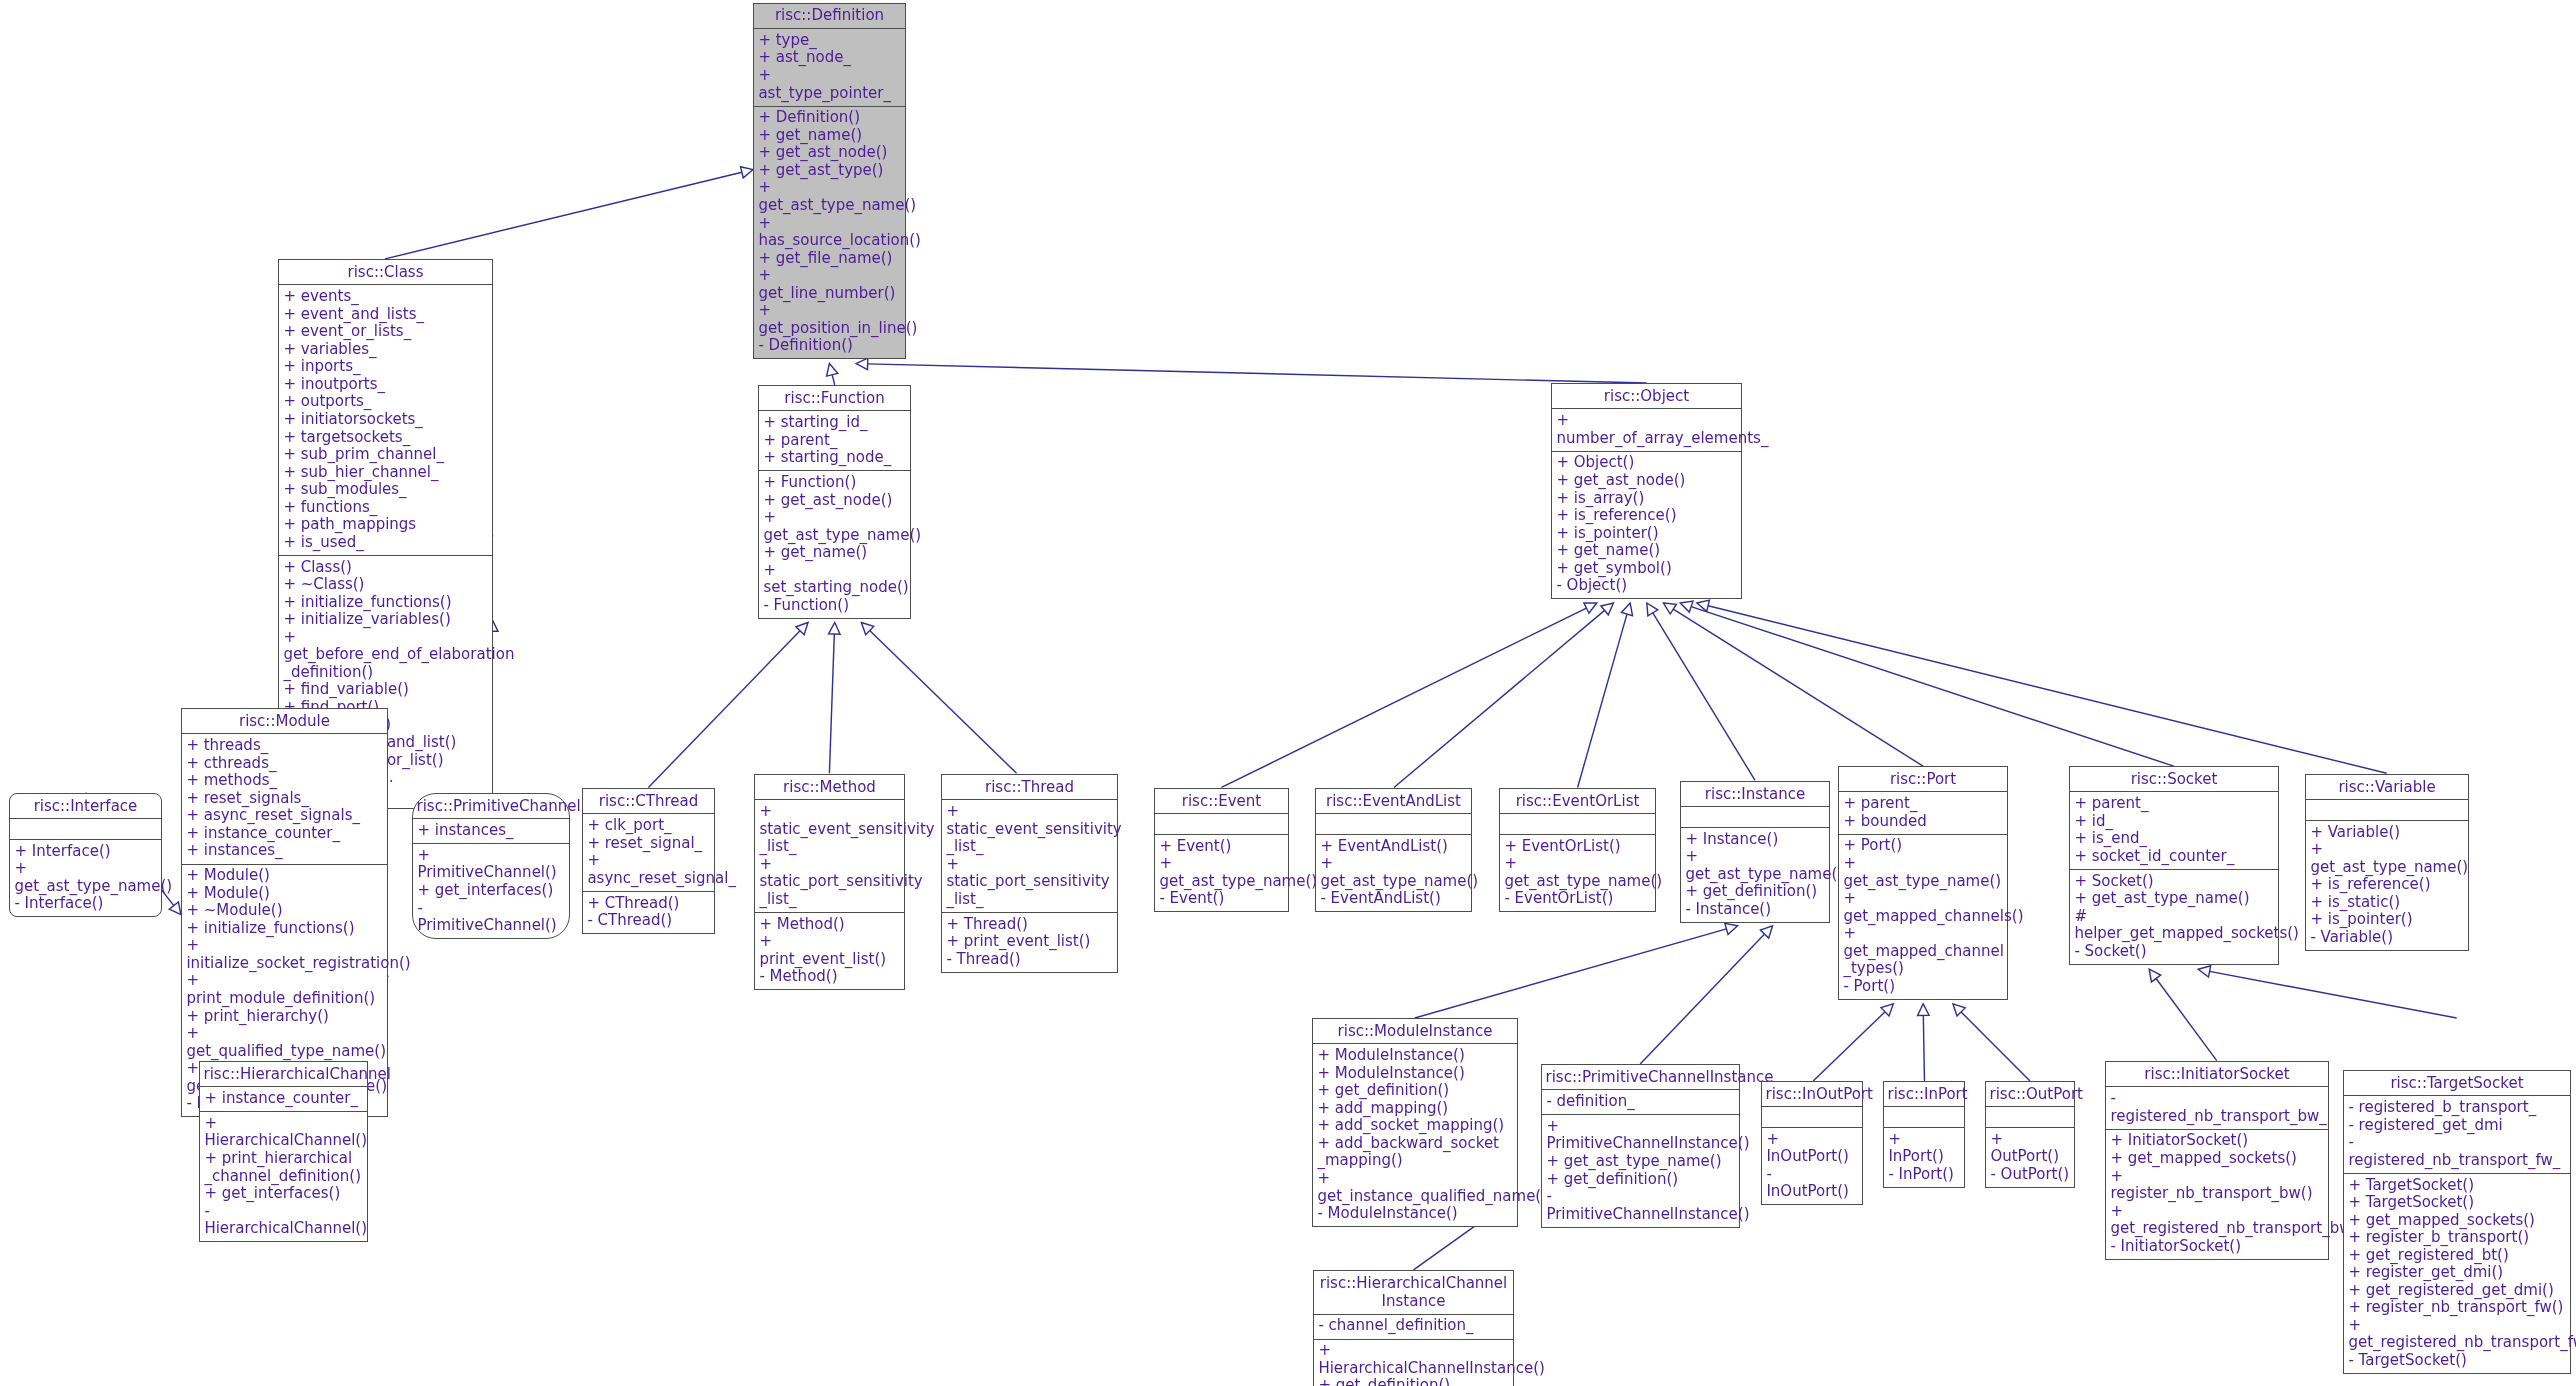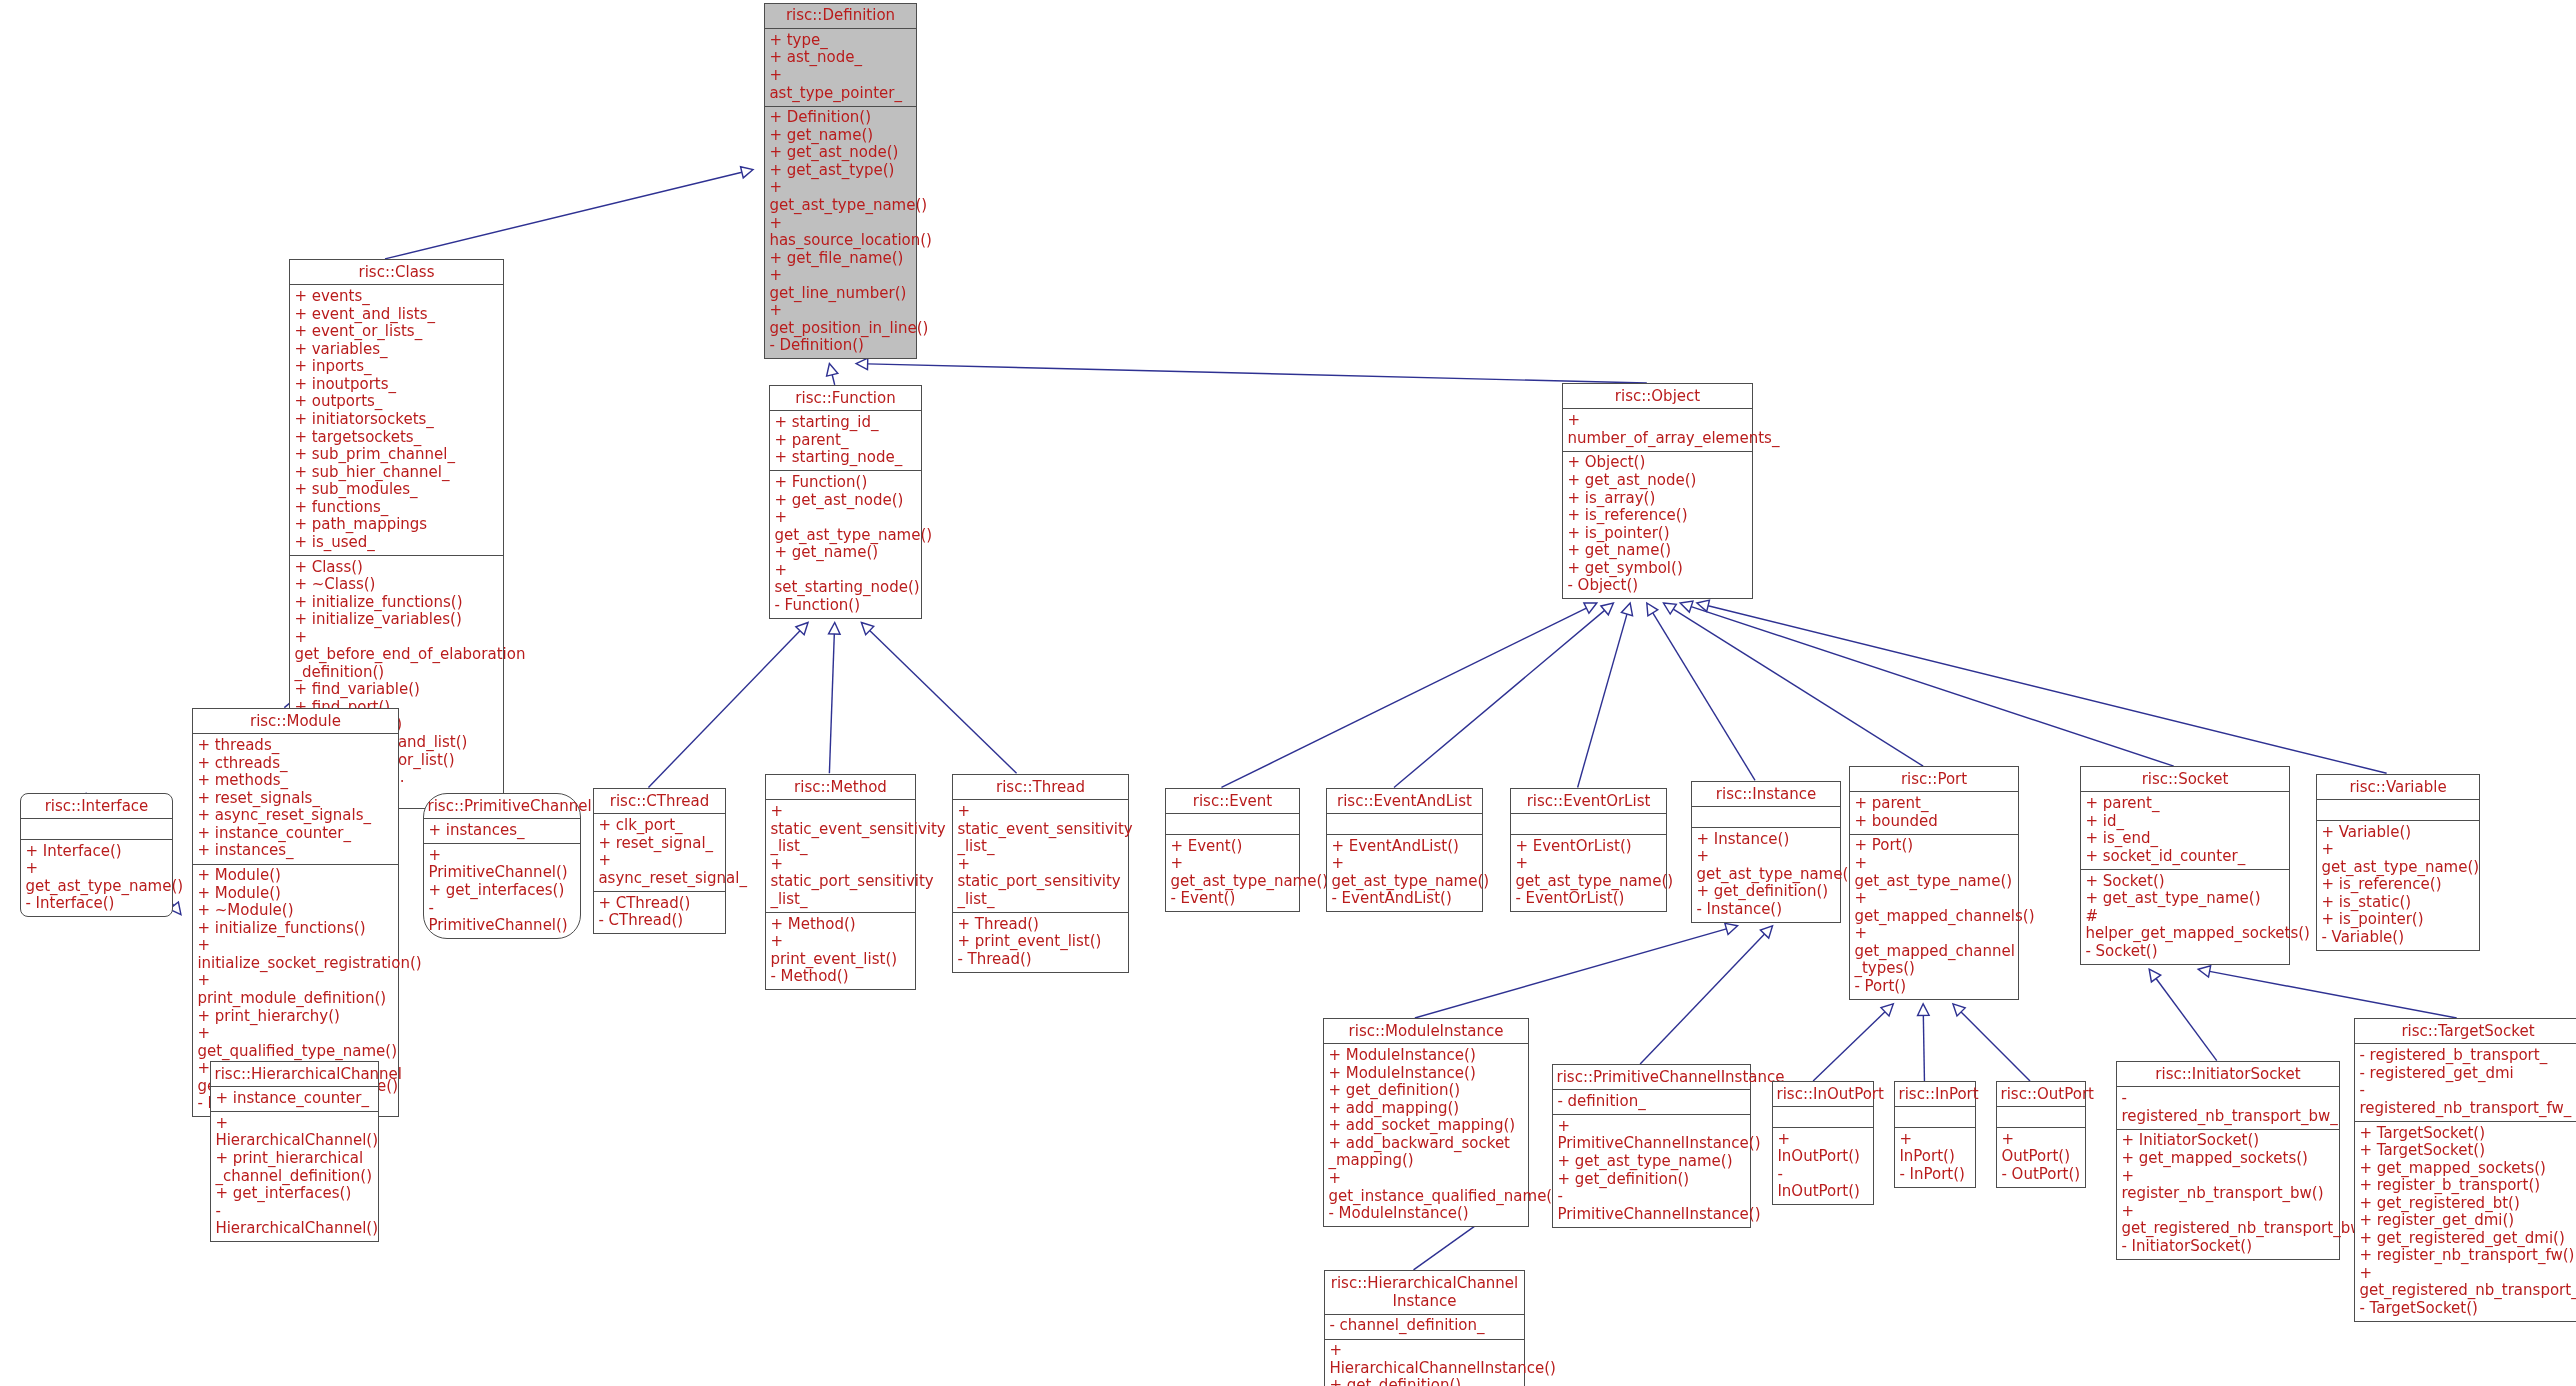--- a/index.html
+++ b/index.html
@@ -21,23 +21,22 @@
     top: 0;
     width: 2576px;
     height: 1386px;
     pointer-events: none;
   }
   .umlbox {
     position: absolute;
     box-sizing: border-box;
     border: 1.8px solid #4d4d4d;
     background: #ffffff;
-    color: #b91c1c;
+    color: #4c1d95;
     z-index: 5;
-    margin-left: 11px;
   }
   .umlbox.root {
     background: #bfbfbf;
     border-color: #4d4d4d;
   }
   .uml-title {
     text-align: center;
     padding: 2.7px 3.5px 3.5px 3.5px;
     font-size: 15px;
     line-height: 1.22;
@@ -441,21 +440,21 @@
           <div>- registered_nb_transport_bw_</div>
         </div>
         <div class="uml-ops">
           <div>+ InitiatorSocket()</div>
           <div>+ get_mapped_sockets()</div>
           <div>+ register_nb_transport_bw()</div>
           <div>+ get_registered_nb_transport_bw()</div>
           <div>- InitiatorSocket()</div>
         </div>
       </div>
-      <div class="umlbox" style="left: 2343px; top: 1018px; width: 228px;">
+      <div class="umlbox" style="left: 2343px; top: 1070px; width: 228px;">
         <div class="uml-title">risc::TargetSocket</div>
         <div class="uml-attrs">
           <div>- registered_b_transport_</div>
           <div>- registered_get_dmi</div>
           <div>- registered_nb_transport_fw_</div>
         </div>
         <div class="uml-ops">
           <div>+ TargetSocket()</div>
           <div>+ TargetSocket()</div>
           <div>+ get_mapped_sockets()</div>

